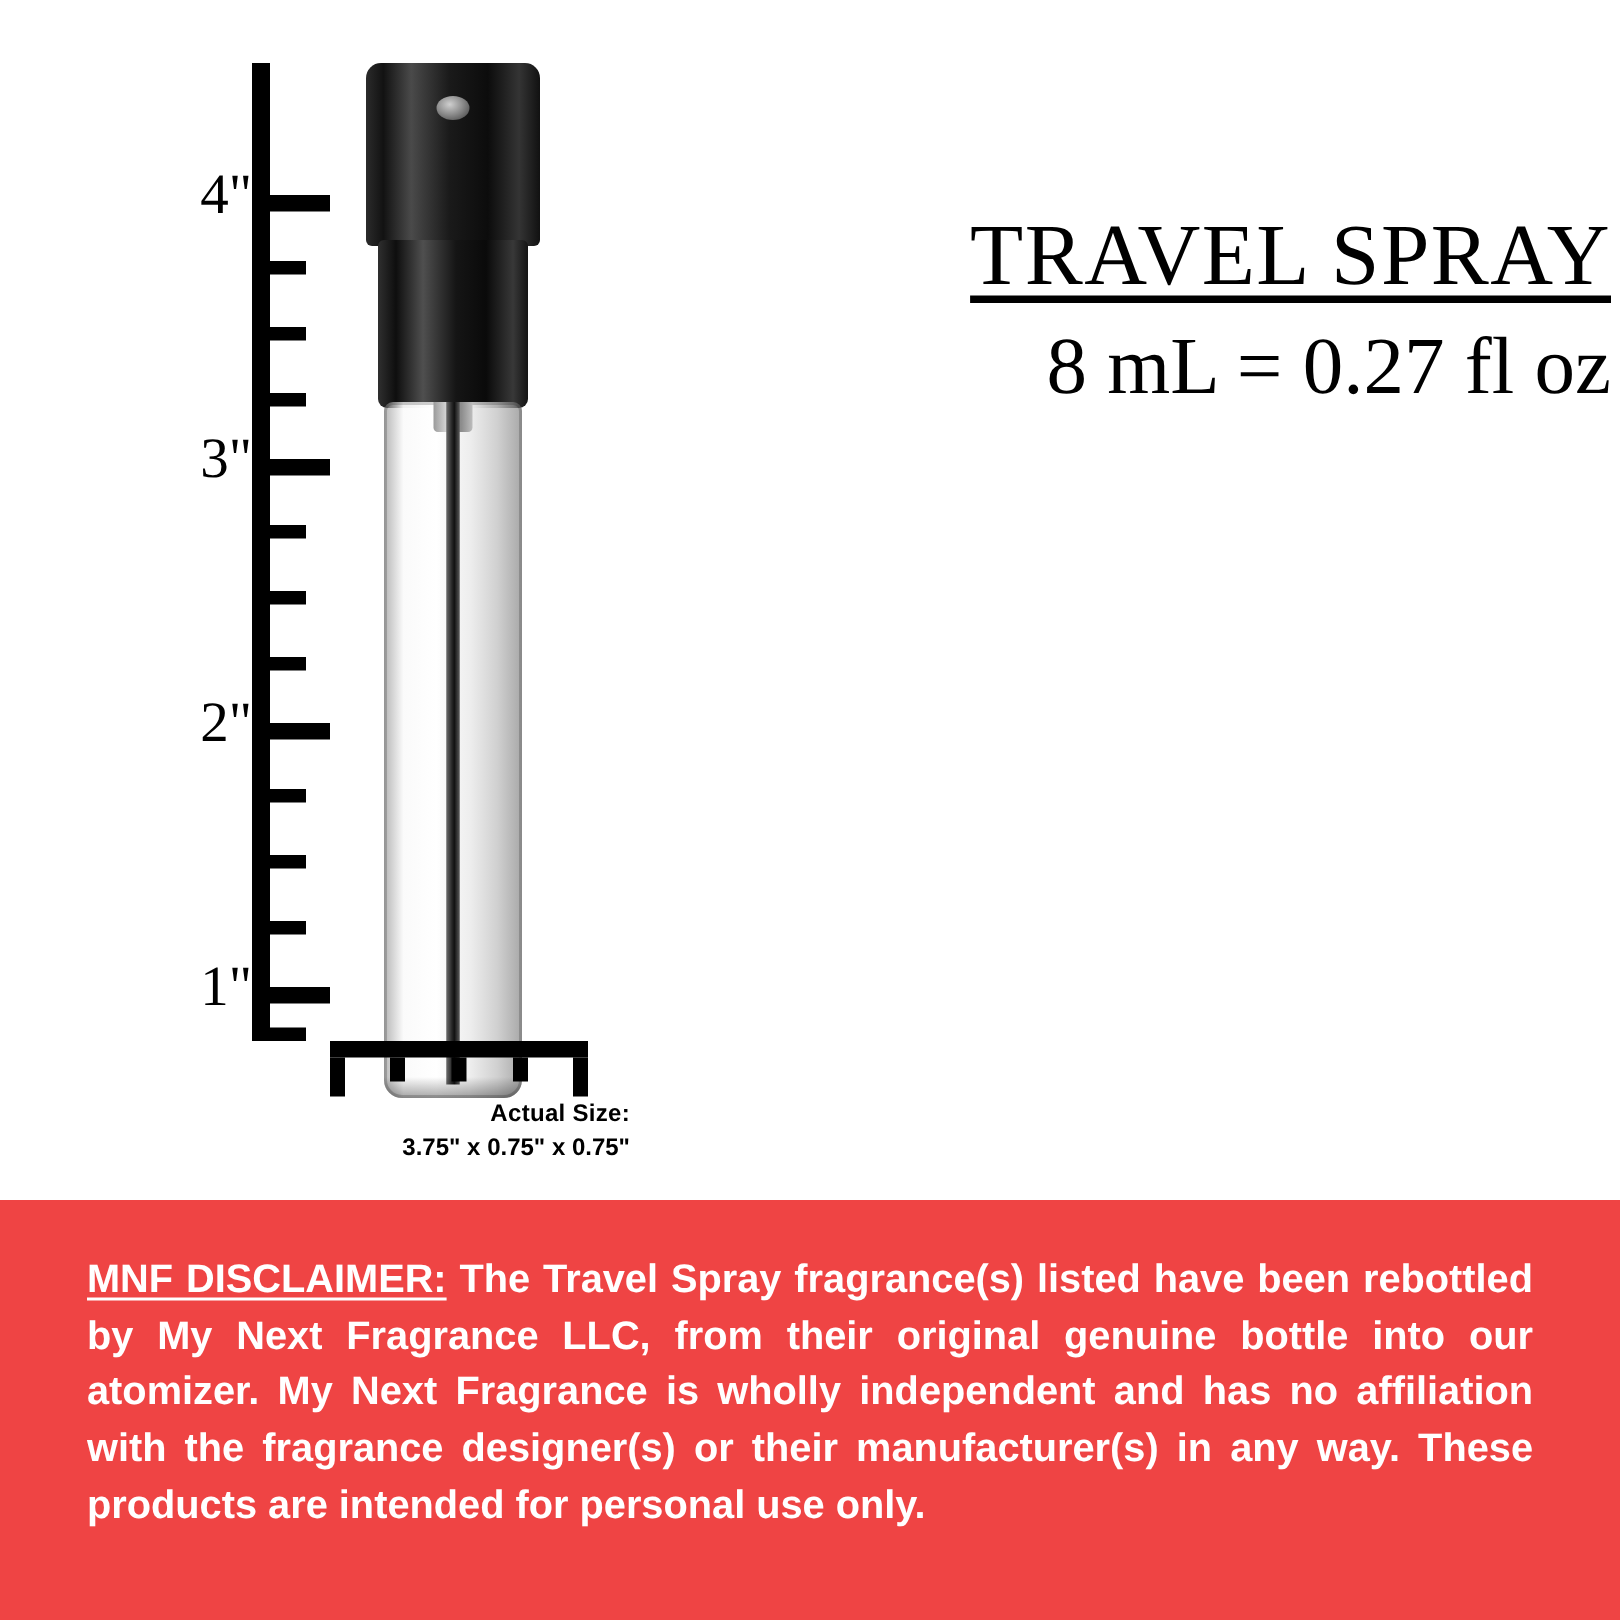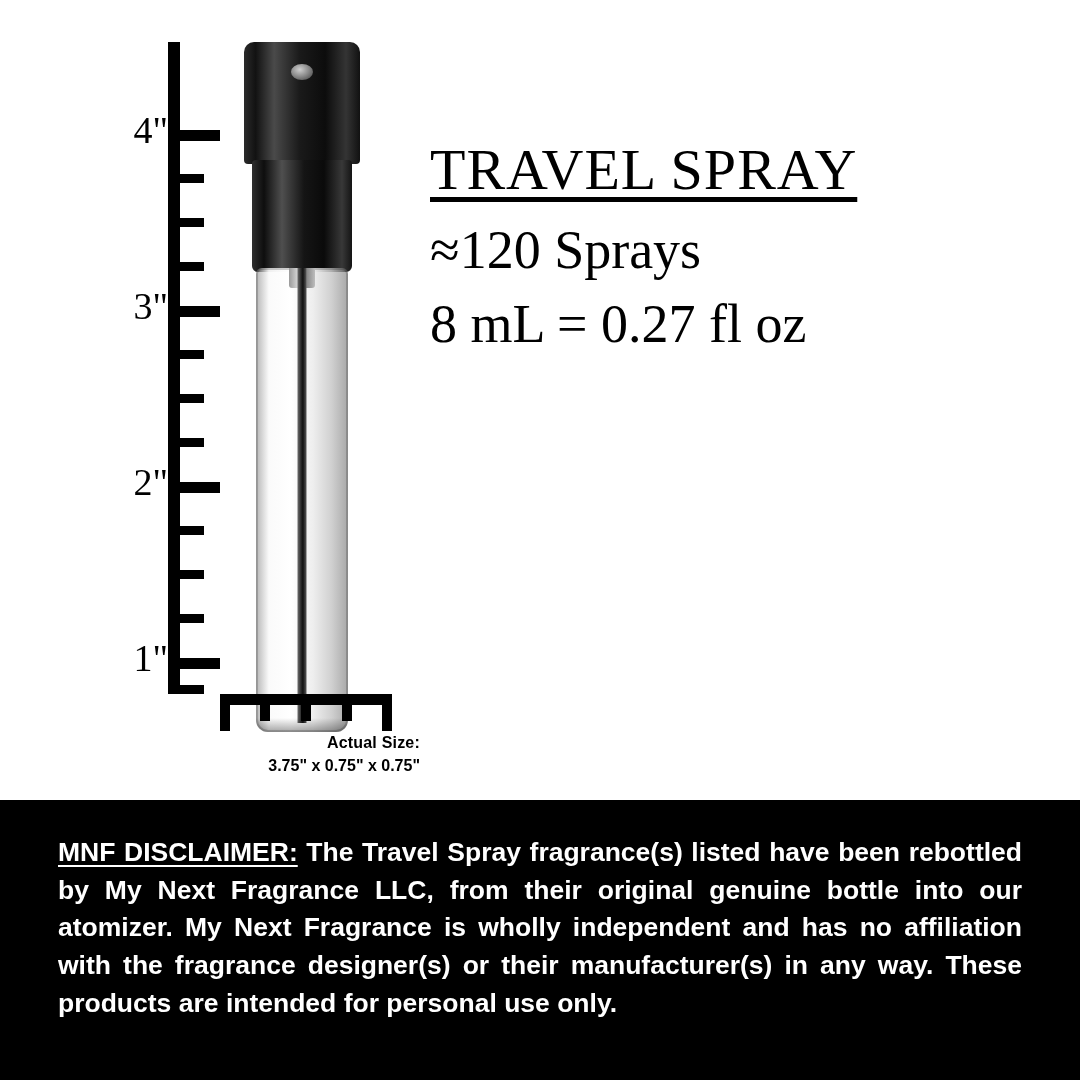--- a/index.html
+++ b/index.html
@@ -178,24 +178,24 @@
     transform: translateX(-50%);
     width: 26px;
     height: 34px;
     background: linear-gradient(90deg,#9a9a9a,#d8d8d8 35%,#8a8a8a 70%,#bdbdbd);
     border-radius: 3px;
   }
 
   
   .info {
     position: absolute;
-    left: 430px;
+    left: 444px;
     top: 140px;
     width: 630px;
-    text-align: left;
+    text-align: right;
     color: #000;
   }
   .info .title {
     font-size: 58px;
     font-weight: 400;
     letter-spacing: 1px;
     text-decoration: underline;
     text-underline-offset: 8px;
     line-height: 1.05;
     font-family: "Liberation Serif", serif;
@@ -220,21 +220,21 @@
     color: #000;
   }
 
   
   .disclaimer {
     position: absolute;
     left: 0;
     top: 800px;
     width: 1080px;
     height: 280px;
-    background: #000000;
+    background: #ef4444;
     color: #ffffff;
     box-sizing: border-box;
     padding: 34px 58px 0 58px;
   }
   .disclaimer p {
     margin: 0;
     font-family: "Liberation Sans", sans-serif;
     font-weight: bold;
     font-size: 26.5px;
     line-height: 1.42;
@@ -303,21 +303,20 @@
       <div class="tick-h major" style="left:162px;"></div>
     </div>
 
     <div class="size-caption">
       <div class="line1">Actual Size:</div>
       <div class="line2">3.75" x 0.75" x 0.75"</div>
     </div>
 
     <div class="info">
       <div class="title">TRAVEL SPRAY</div>
-      <div class="sprays">≈120 Sprays</div>
       <div class="volume">8 mL = 0.27 fl oz</div>
     </div>
   </div>
 
   <div class="disclaimer">
     <p><span class="label">MNF DISCLAIMER:</span><span> The Travel Spray fragrance(s) listed have been rebottled by My Next Fragrance LLC, from their original genuine bottle into our atomizer. My Next Fragrance is wholly independent and has no affiliation with the fragrance designer(s) or their manufacturer(s) in any way. These products are intended for personal use only.</span></p>
   </div>
 
 </div>
 

